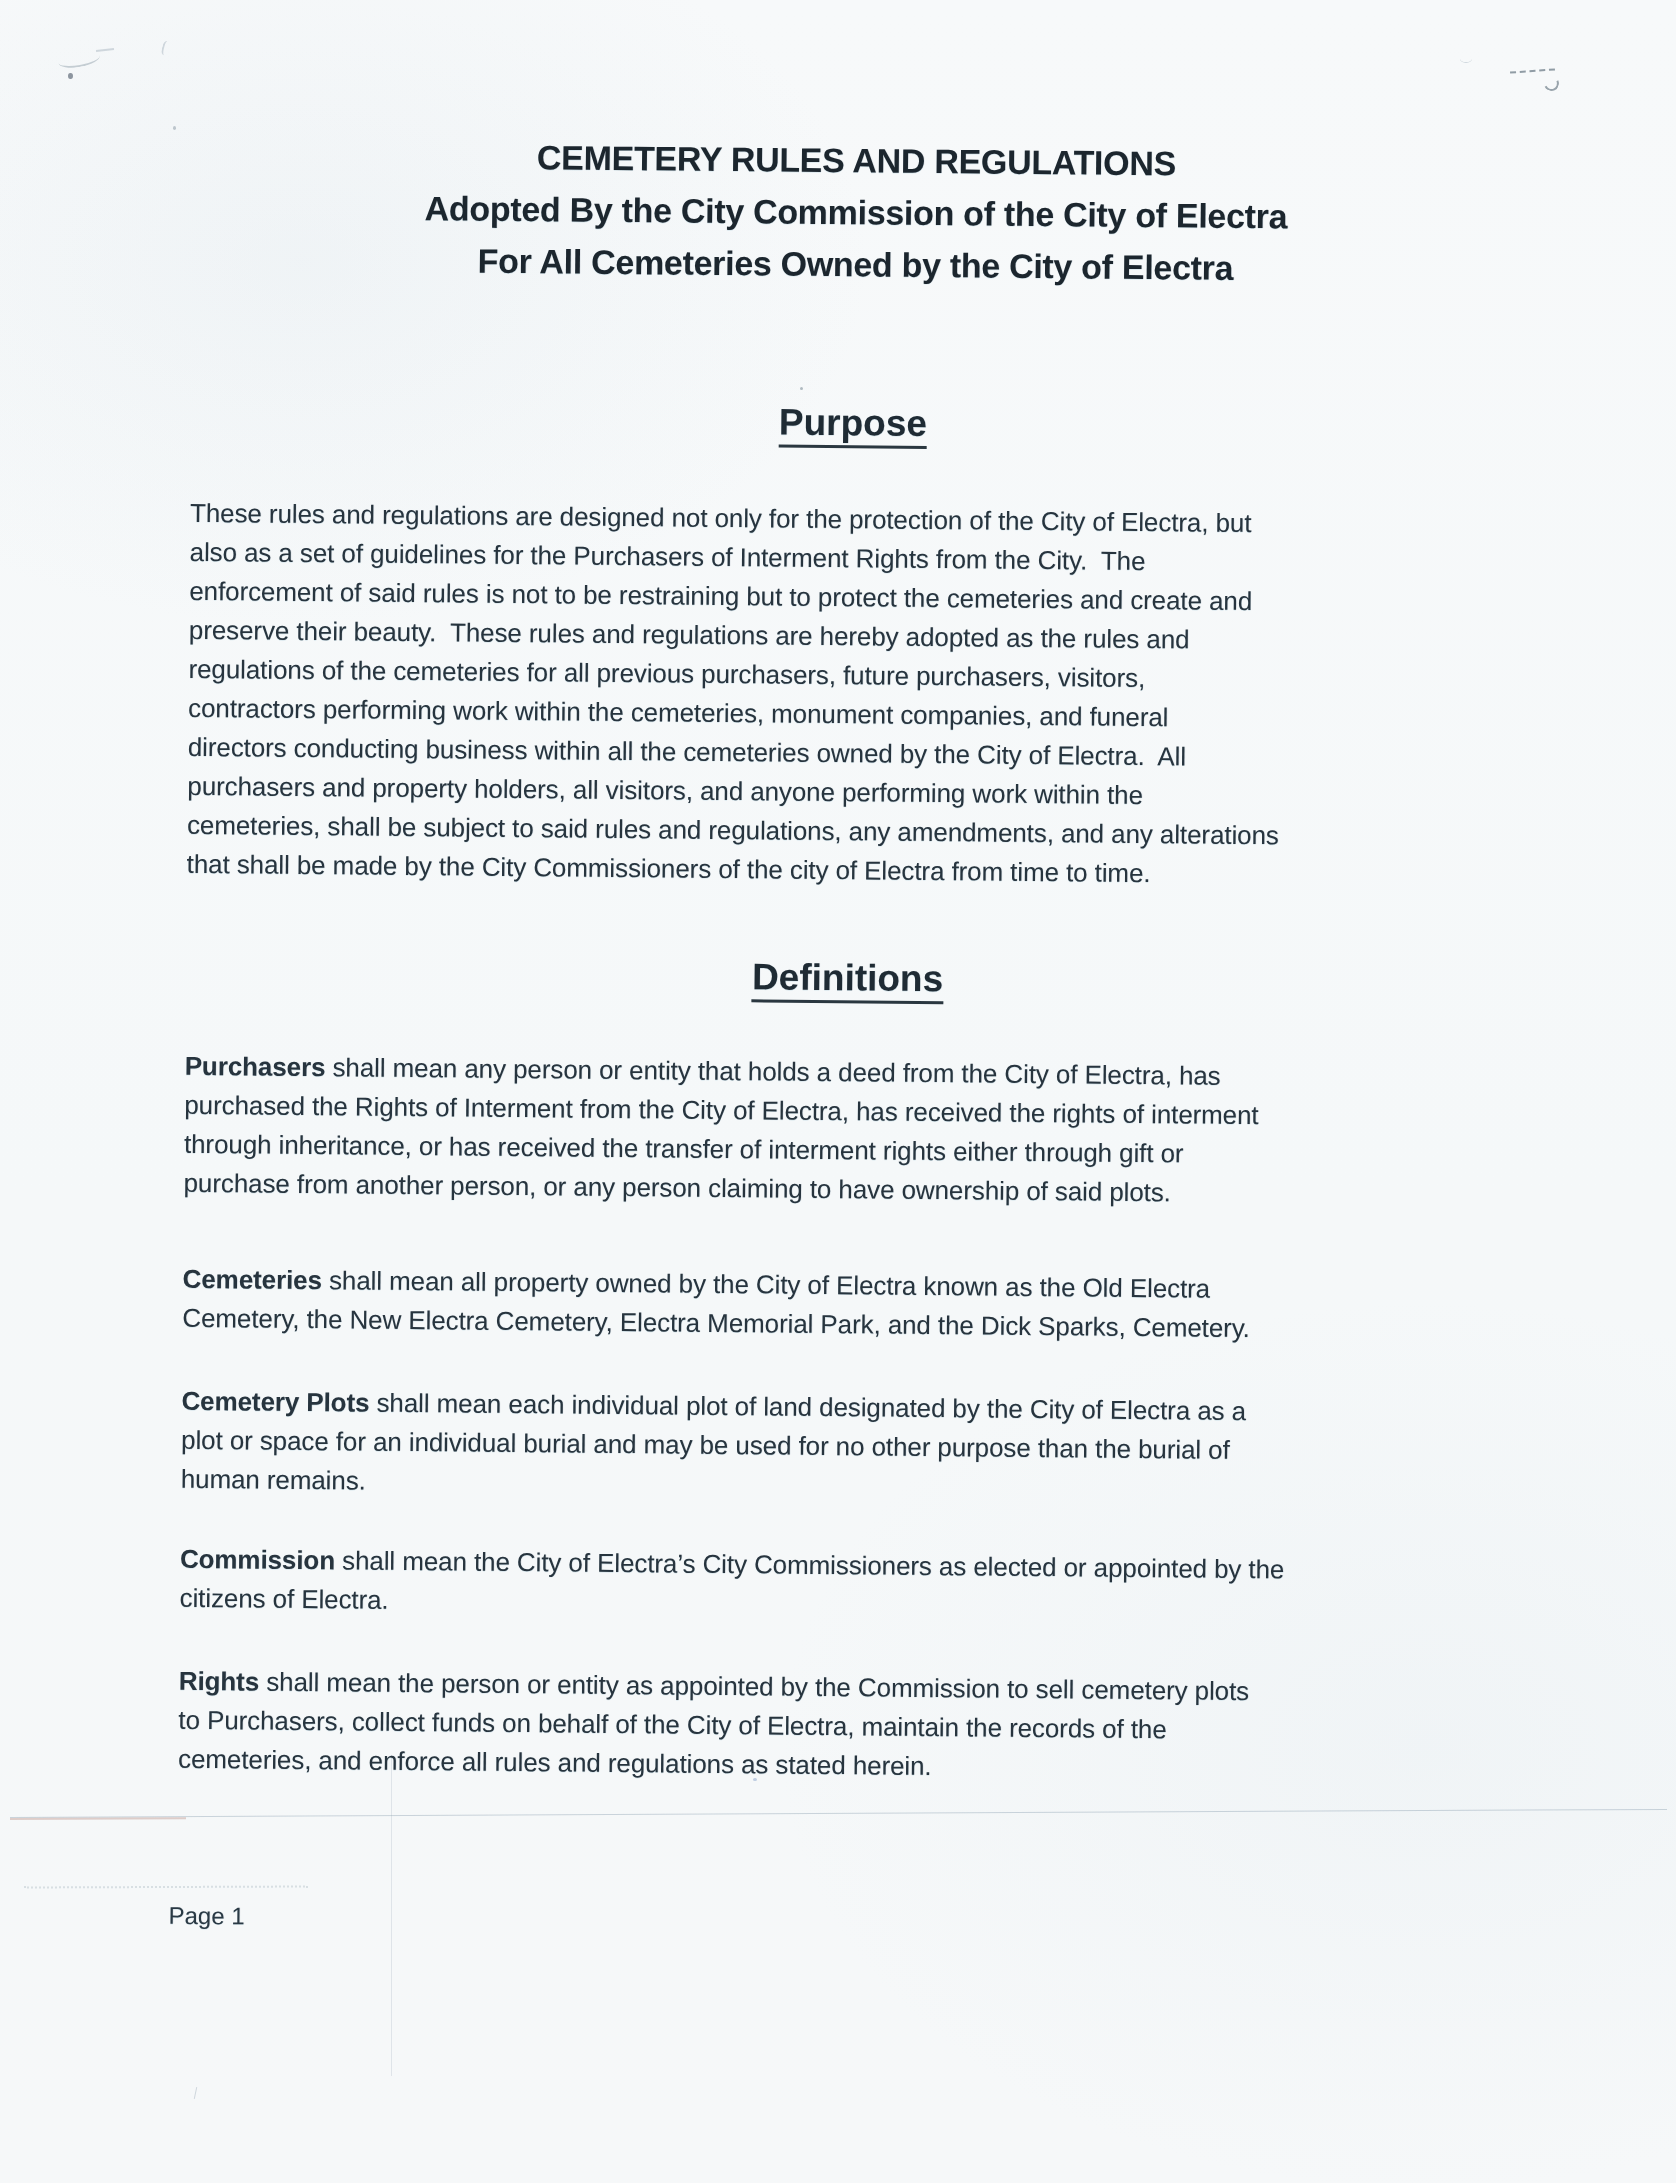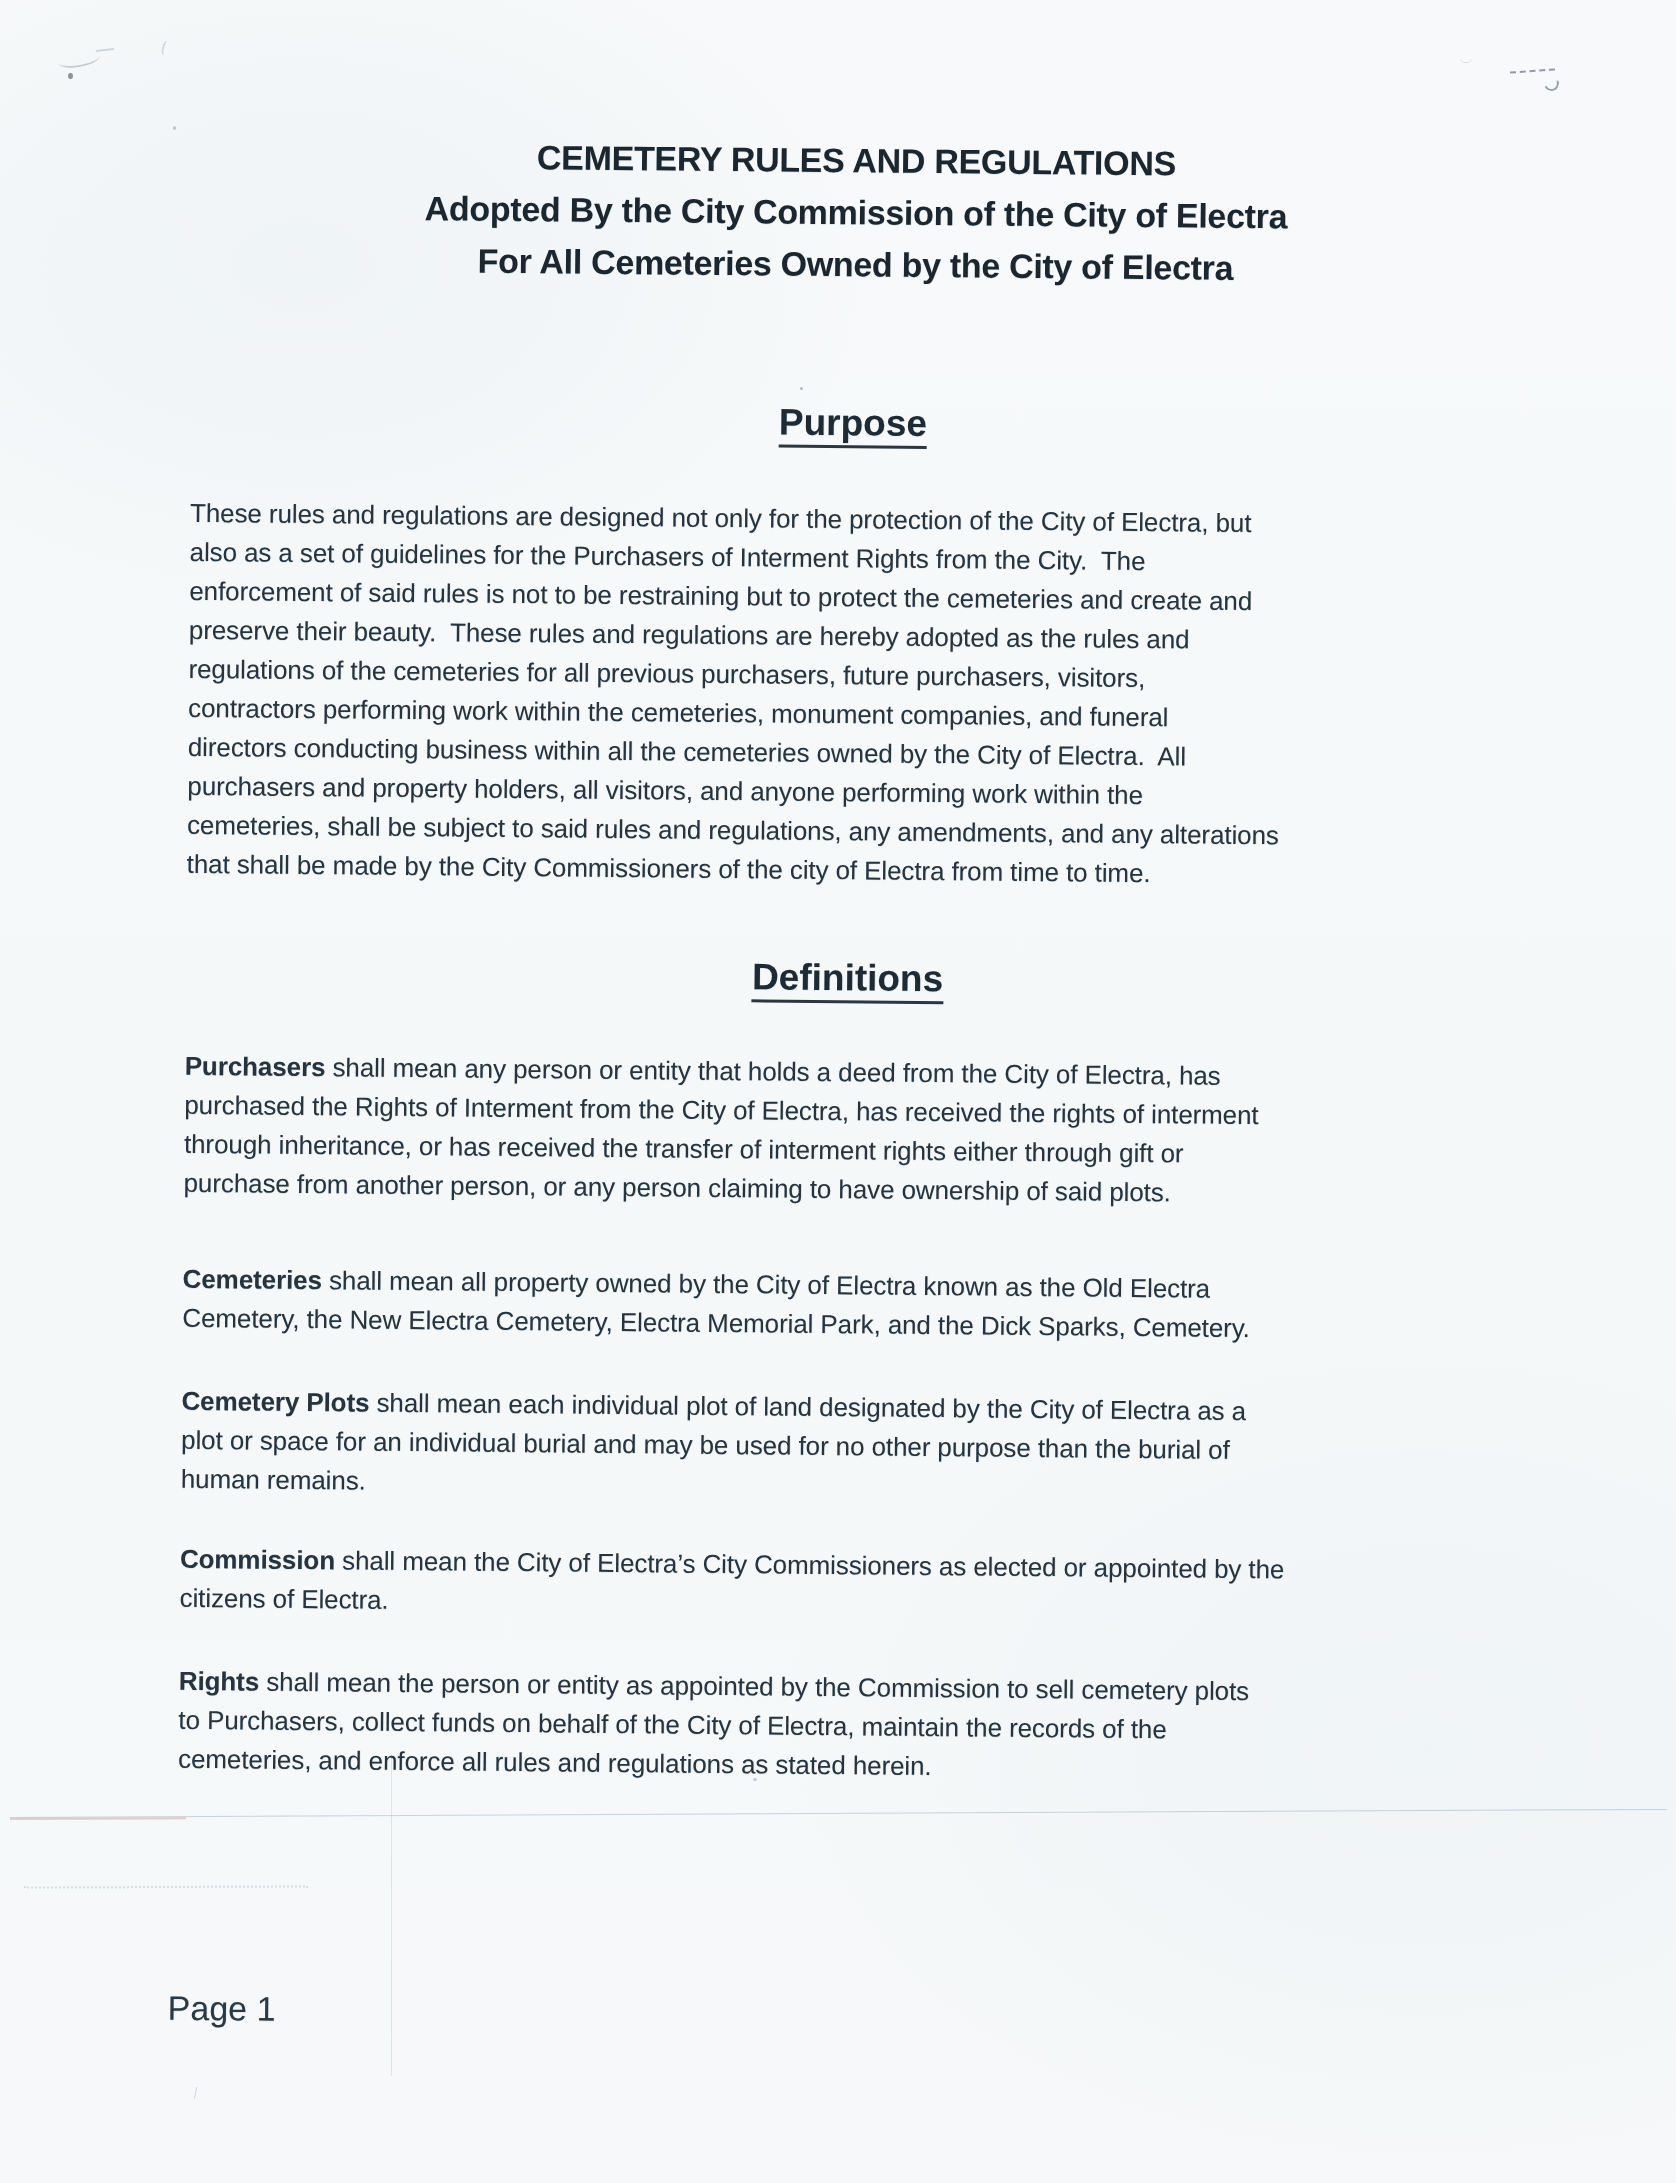--- a/index.html
+++ b/index.html
@@ -49,22 +49,22 @@
   }
   .line{white-space:pre;}
   .lead{font-weight:bold;}
   .p-purpose{top:494px;}
   .p-purchasers{top:1047px;}
   .p-cemeteries{top:1260px;}
   .p-plots{top:1382px;}
   .p-commission{top:1540px;}
   .p-sexton{top:1662px;}
   .footer-page{
-    position:absolute;left:185px;top:1991px;
-    font-size:34px;line-height:34px;color:#2a3944;
+    position:absolute;left:185px;top:1899px;
+    font-size:24px;line-height:34px;color:#2a3944;
   }
   
   .artifact{position:absolute;}
   .hline-main{
     left:10px;top:1817px;width:1657px;height:0;
     border-top:1.4px solid rgba(100,125,150,0.30);
     transform:rotate(-0.28deg);transform-origin:left center;
   }
   .hline-red{
     left:10px;top:1818px;width:176px;height:0;

